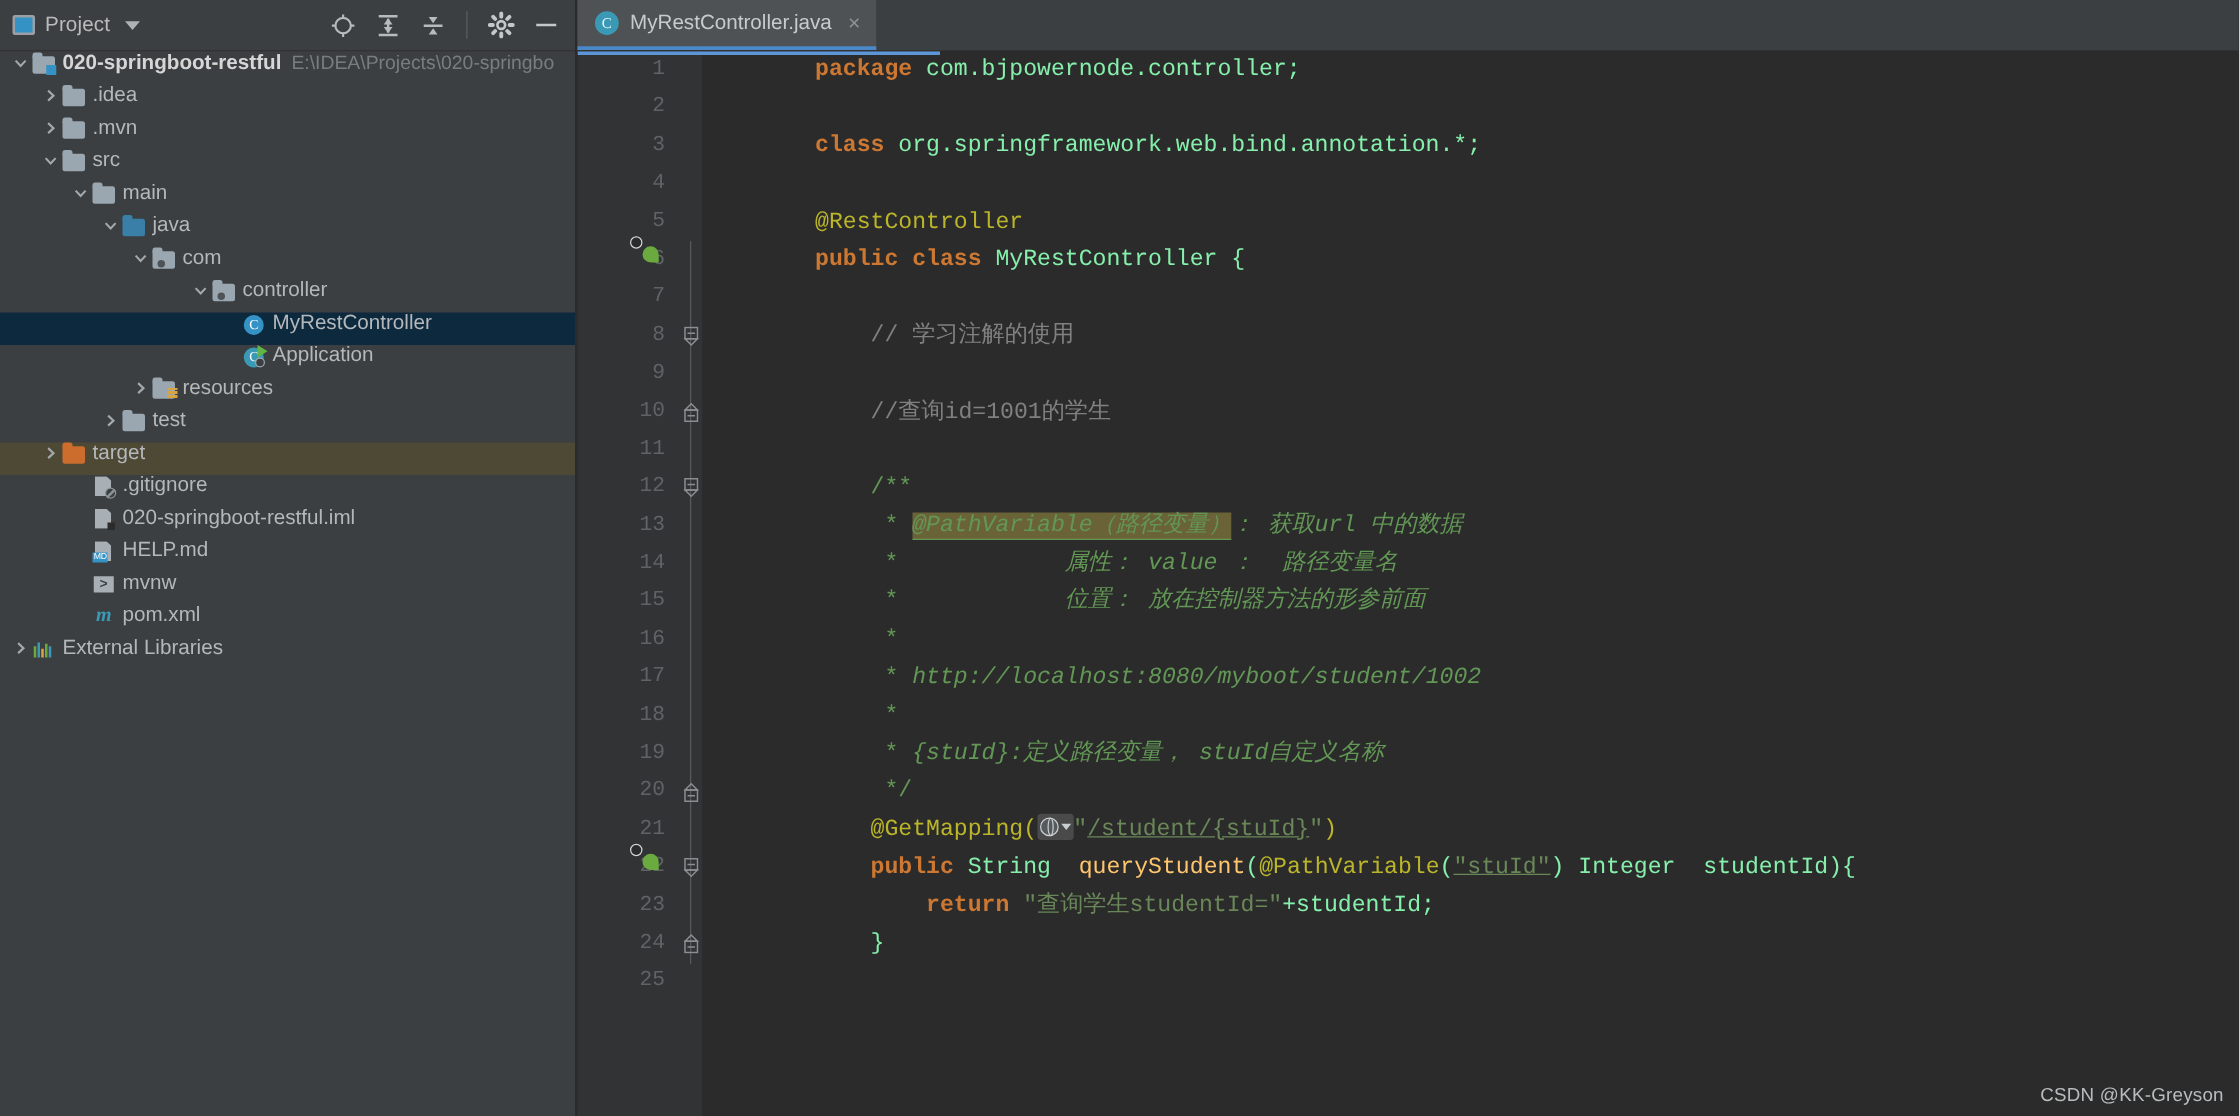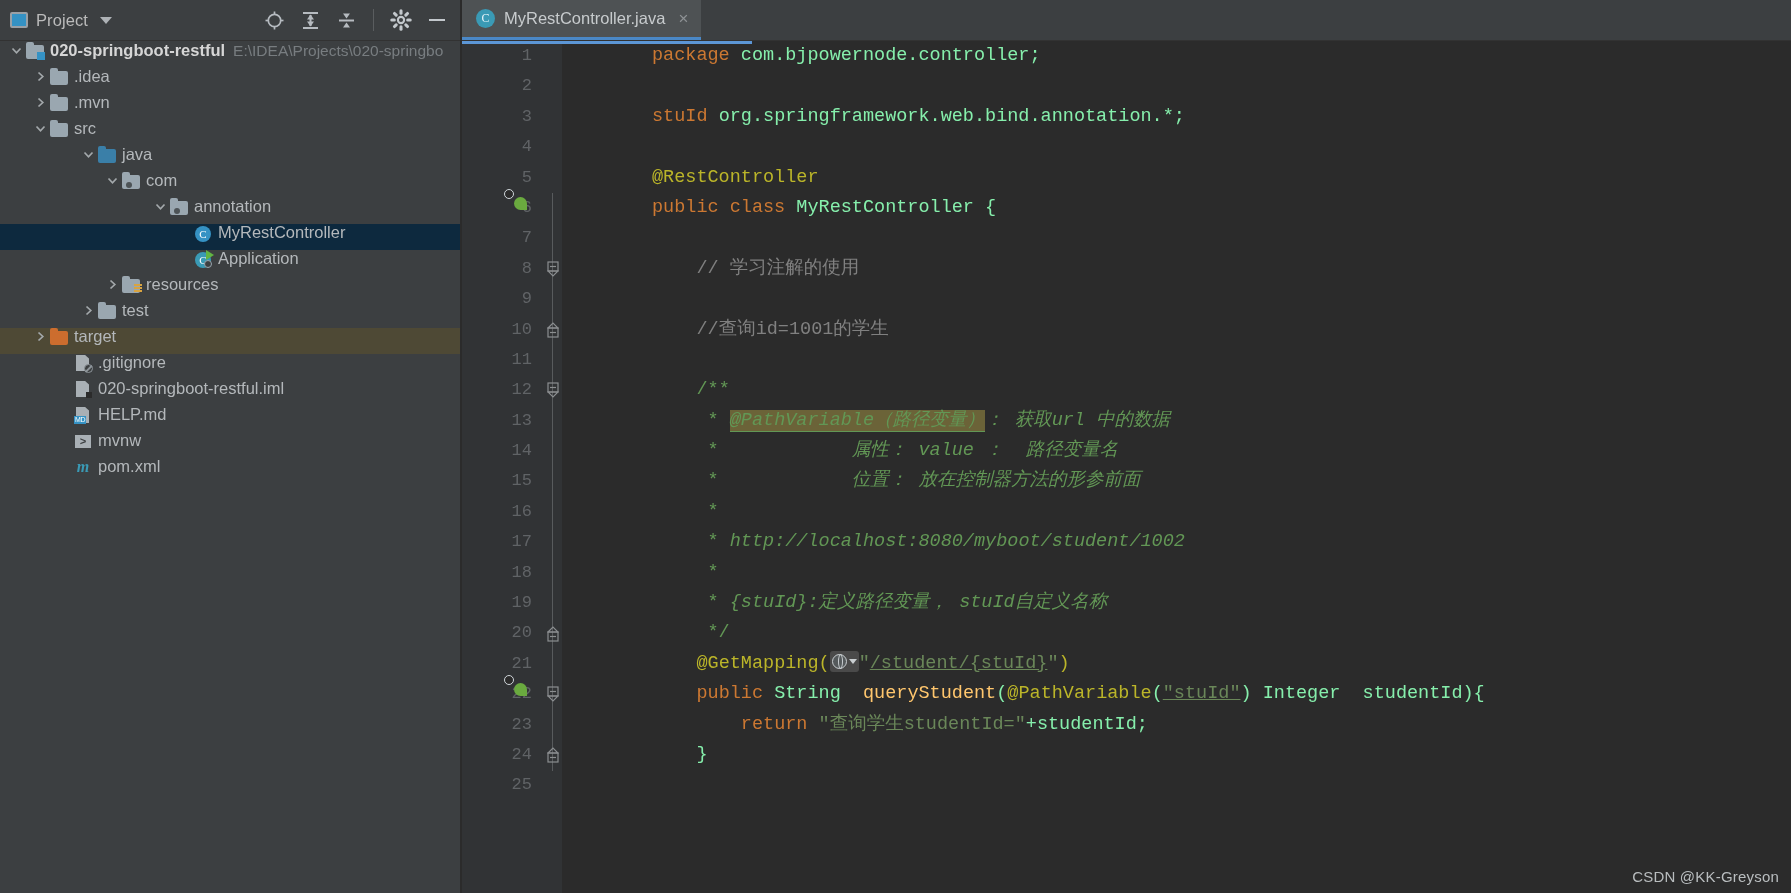--- a/index.html
+++ b/index.html
@@ -335,21 +335,21 @@
     font-size: 17px;
   }
   .codeline {
     height: 30.4px;
     line-height: 30.4px;
     white-space: pre;
     padding-left: 90px;
     color: #a9b7c6;
   }
   
-  .kw   { color: #cc7832; }
+  .kw   { color: #cc7832; font-weight: bold; }
   .anno { color: #bbb529; }
   .str  { color: #6a8759; }
   .cmt  { color: #808080; }
   .doc  { color: #629755; font-style: italic; }
   .docb { color: #629755; }
   .ident{ color: #86efac; }
   .fn   { color: #ffc66d; }
   .hl {
     background: #6b6338;
     color: #629755;
@@ -550,20 +550,32 @@
               <svg width="13" height="13" viewBox="0 0 13 13">
                 <polyline points="2.5,4.5 6.5,8.8 10.5,4.5" fill="none" stroke="#a3a8ab" stroke-width="1.7"></polyline>
               </svg>
             </span>
             <span class="ico">
               <span class="f-folder"></span>
             </span>
             <span class="label">src</span>
           </div>
           <div class="row">
+            <span style="display: inline-block; flex: 0 0 auto; width: 56px;"></span>
+            <span class="arrow">
+              <svg width="13" height="13" viewBox="0 0 13 13">
+                <polyline points="2.5,4.5 6.5,8.8 10.5,4.5" fill="none" stroke="#a3a8ab" stroke-width="1.7"></polyline>
+              </svg>
+            </span>
+            <span class="ico">
+              <span class="f-folder"></span>
+            </span>
+            <span class="label">main</span>
+          </div>
+          <div class="row">
             <span style="display: inline-block; flex: 0 0 auto; width: 80px;"></span>
             <span class="arrow">
               <svg width="13" height="13" viewBox="0 0 13 13">
                 <polyline points="2.5,4.5 6.5,8.8 10.5,4.5" fill="none" stroke="#a3a8ab" stroke-width="1.7"></polyline>
               </svg>
             </span>
             <span class="ico">
               <span class="f-folder blue"></span>
             </span>
             <span class="label">java</span>
@@ -587,21 +599,21 @@
             <span class="arrow">
               <svg width="13" height="13" viewBox="0 0 13 13">
                 <polyline points="2.5,4.5 6.5,8.8 10.5,4.5" fill="none" stroke="#a3a8ab" stroke-width="1.7"></polyline>
               </svg>
             </span>
             <span class="ico">
               <span class="f-folder">
                 <span class="f-pkg-dot"></span>
               </span>
             </span>
-            <span class="label">annotation</span>
+            <span class="label">controller</span>
           </div>
           <div class="row sel">
             <span style="display: inline-block; flex: 0 0 auto; width: 176px;"></span>
             <span class="arrow empty"></span>
             <span class="ico">
               <span class="c-circle">C</span>
             </span>
             <span class="label">MyRestController</span>
           </div>
           <div class="row">
@@ -687,20 +699,38 @@
             </span>
             <span class="label">mvnw</span>
           </div>
           <div class="row">
             <span style="display: inline-block; flex: 0 0 auto; width: 56px;"></span>
             <span class="arrow empty"></span>
             <span class="ico">
               <span class="m-letter">m</span>
             </span>
             <span class="label">pom.xml</span>
+          </div>
+          <div class="row">
+            <span style="display: inline-block; flex: 0 0 auto; width: 8px;"></span>
+            <span class="arrow">
+              <svg width="13" height="13" viewBox="0 0 13 13">
+                <polyline points="4.5,2.5 8.8,6.5 4.5,10.5" fill="none" stroke="#a3a8ab" stroke-width="1.7"></polyline>
+              </svg>
+            </span>
+            <span class="ico">
+              <span class="bars">
+                <i style="height:9px;background:#6aaa3f"></i>
+                <i style="height:12px;background:#3a9ab5"></i>
+                <i style="height:7px;background:#d9a441"></i>
+                <i style="height:11px;background:#6aaa3f"></i>
+                <i style="height:9px;background:#3a9ab5"></i>
+              </span>
+            </span>
+            <span class="label">External Libraries</span>
           </div>
         </div>
     </div>
 
     <div class="panel-divider"></div>
 
     <div class="editor-area">
       <div class="tabbar">
         <div class="tab">
           <span class="tab-ico">C</span>
@@ -768,21 +798,21 @@
               </svg></div>
             <div class="fold-marker" style="top: 706.2px;"><svg width="12" height="16" viewBox="0 0 12 16">
                 <polygon points="1,6 6,1 11,6" fill="none" stroke="#8b8e90" stroke-width="1.2"></polygon>
                 <rect x="1" y="6" width="10" height="9" fill="none" stroke="#8b8e90" stroke-width="1.2"></rect>
                 <line x1="3" y1="10.5" x2="9" y2="10.5" stroke="#8b8e90" stroke-width="1.2"></line>
               </svg></div>
           </div>
         <div class="code" id="code">
             <div class="codeline"><span class="kw">package</span> <span class="ident">com.bjpowernode.controller;</span></div>
             <div class="codeline">&nbsp;</div>
-            <div class="codeline"><span class="kw">stuId</span> <span class="ident">org.springframework.web.bind.annotation.*;</span></div>
+            <div class="codeline"><span class="kw">class</span> <span class="ident">org.springframework.web.bind.annotation.*;</span></div>
             <div class="codeline">&nbsp;</div>
             <div class="codeline"><span class="anno">@RestController</span></div>
             <div class="codeline"><span class="kw">public class</span> <span class="ident">MyRestController {</span></div>
             <div class="codeline">&nbsp;</div>
             <div class="codeline">    <span class="cmt">// 学习注解的使用</span></div>
             <div class="codeline">&nbsp;</div>
             <div class="codeline">    <span class="cmt">//查询id=1001的学生</span></div>
             <div class="codeline">&nbsp;</div>
             <div class="codeline">    <span class="docb">/**</span></div>
             <div class="codeline">     <span class="docb">*</span> <span class="hl">@PathVariable（路径变量）</span><span class="doc">： 获取url 中的数据</span></div>

